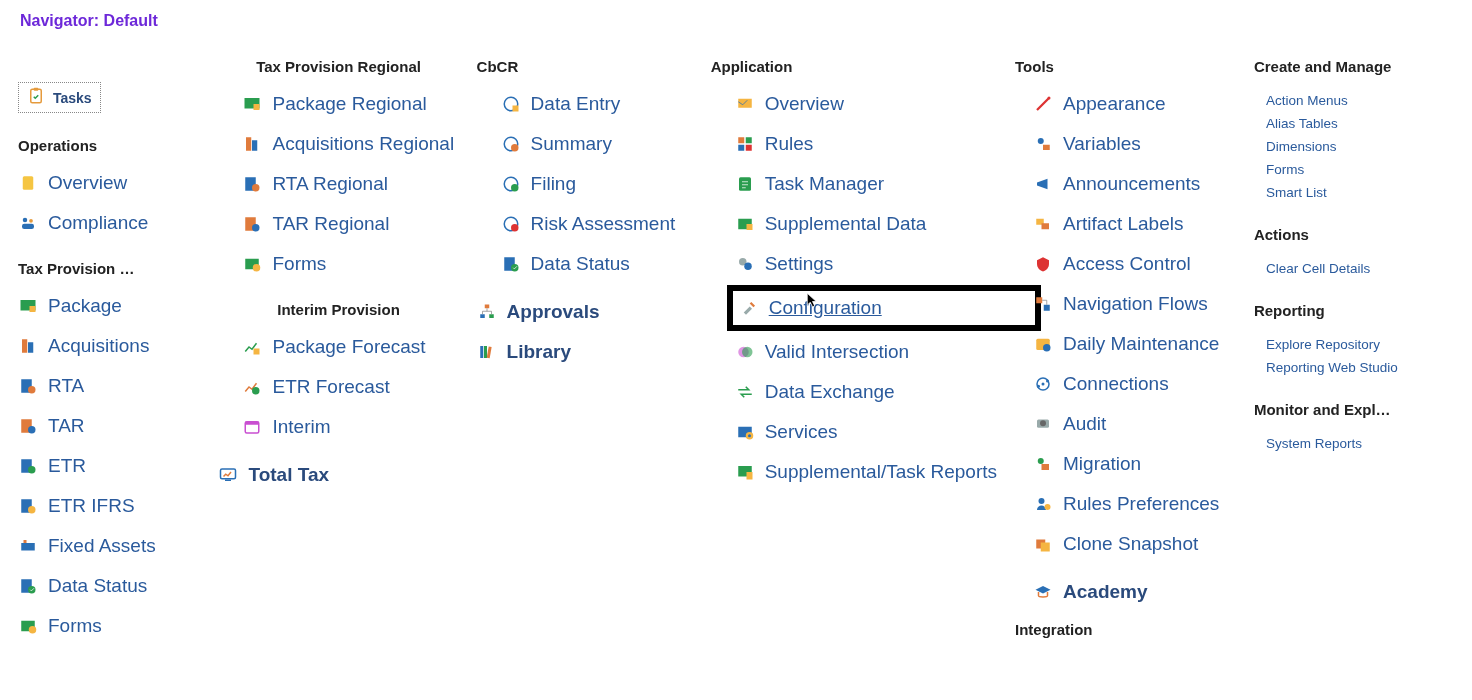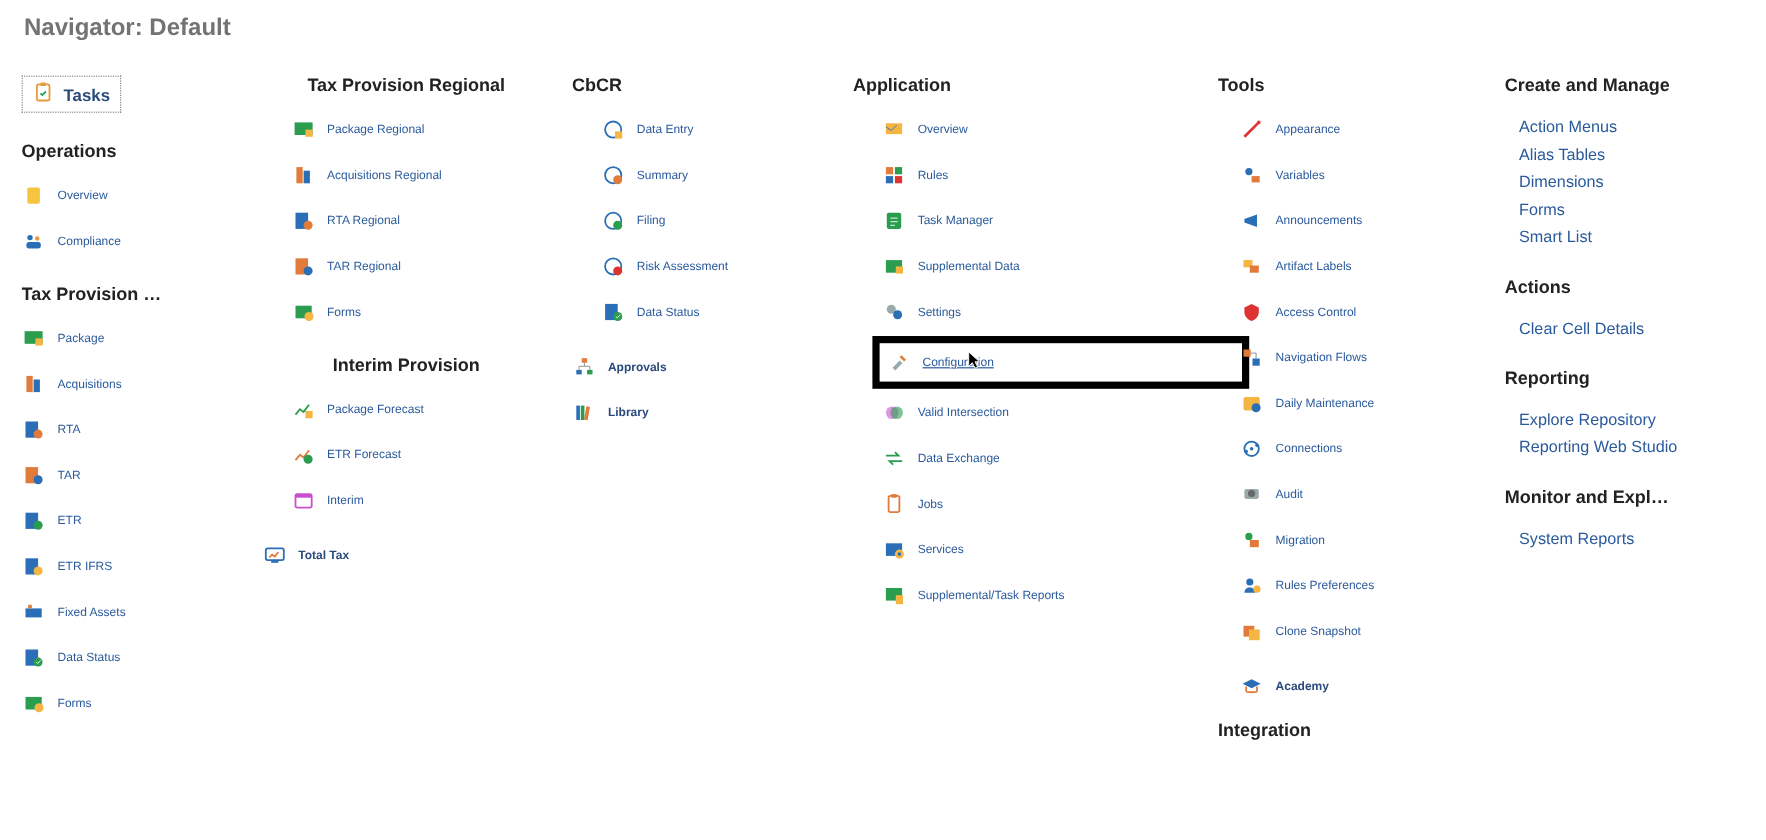--- a/index.html
+++ b/index.html
@@ -4,33 +4,33 @@
 <style>
   body {
     font-family: "Helvetica Neue", Arial, sans-serif;
     background:#fff;
     margin:0;
     padding:12px 18px;
     color:#333;
     font-size:13px;
   }
   .page-title {
-    font-size:20px;
+    font-size:16px;
     font-weight:bold;
-    color:#737373;
+    color:#6d28d9;
     margin:0 0 28px 2px;
   }
   .columns {
     display:flex;
     gap:10px;
   }
   .col {
     padding-right:8px;
   }
-  .col-1{width:190px;}
+  .col-1{width:190px;margin-top:24px;}
   .col-2{width:250px;text-align:center;}
   .col-3{width:225px;}
   .col-4{width:298px;}
   .col-5{width:230px;}
   .col-6{width:200px;}
 
   .section-title {
     font-weight:bold;
     font-size:15px;
     color:#222;
@@ -51,21 +51,21 @@
   .row .icon {
     width:20px;
     height:20px;
     flex:0 0 20px;
     display:flex;
     align-items:center;
     justify-content:center;
   }
   .row .label {
     color:#2a5a9c;
-    font-size:10px;
+    font-size:19px;
     white-space:nowrap;
   }
   .row.bold .label {
     color:#2a4a7c;
     font-weight:bold;
   }
 
   
   .tasks-chip {
     display:inline-flex;
@@ -487,29 +487,20 @@
             <span class="icon">
               <svg class="ic" viewBox="0 0 24 24">
                 <path d="M3 9h14l-4-4M21 15H7l4 4" stroke="#2a9d4f" stroke-width="2" fill="none"></path>
               </svg>
             </span>
             <span class="label">Data Exchange</span>
           </div>
           <div class="row">
             <span class="icon">
               <svg class="ic" viewBox="0 0 24 24">
-                <rect x="6" y="3" width="12" height="18" rx="2" fill="#fff" stroke="#e07b3c" stroke-width="2"></rect>
-                <rect x="9" y="1" width="6" height="4" fill="#e07b3c"></rect>
-              </svg>
-            </span>
-            <span class="label">Jobs</span>
-          </div>
-          <div class="row">
-            <span class="icon">
-              <svg class="ic" viewBox="0 0 24 24">
                 <rect x="3" y="5" width="18" height="14" fill="#2a6fb5"></rect>
                 <circle cx="18" cy="17" r="5" fill="#f5b542"></circle>
                 <circle cx="18" cy="17" r="2" fill="#2a6fb5"></circle>
               </svg>
             </span>
             <span class="label">Services</span>
           </div>
           <div class="row">
             <span class="icon">
               <svg class="ic" viewBox="0 0 24 24">

